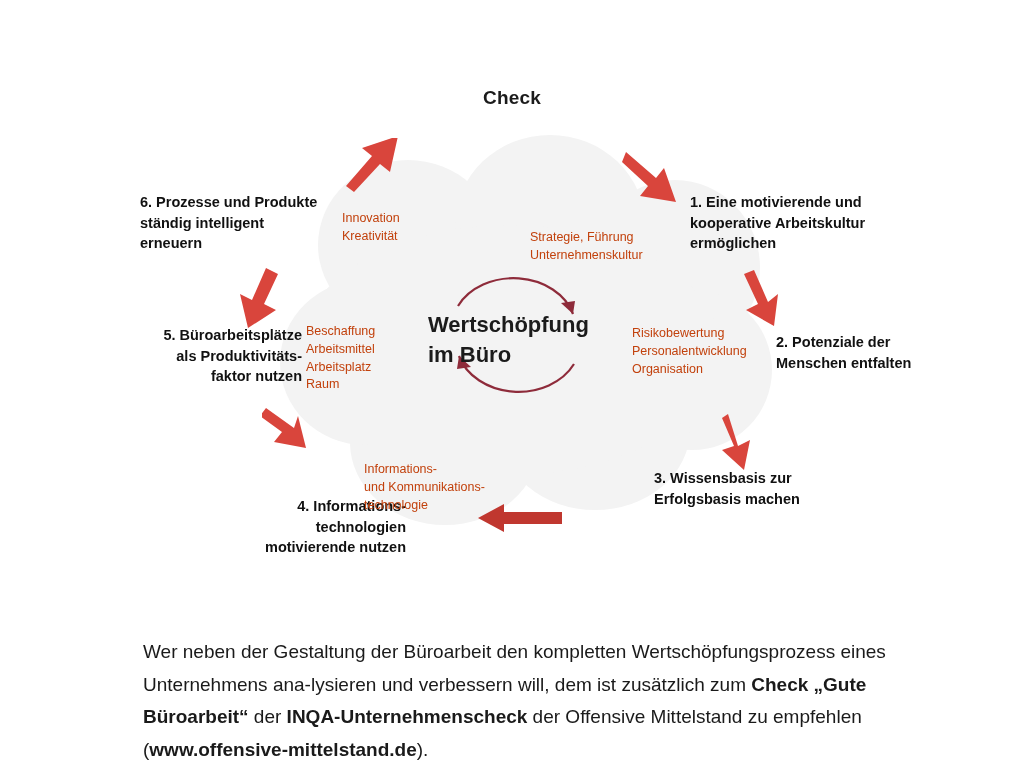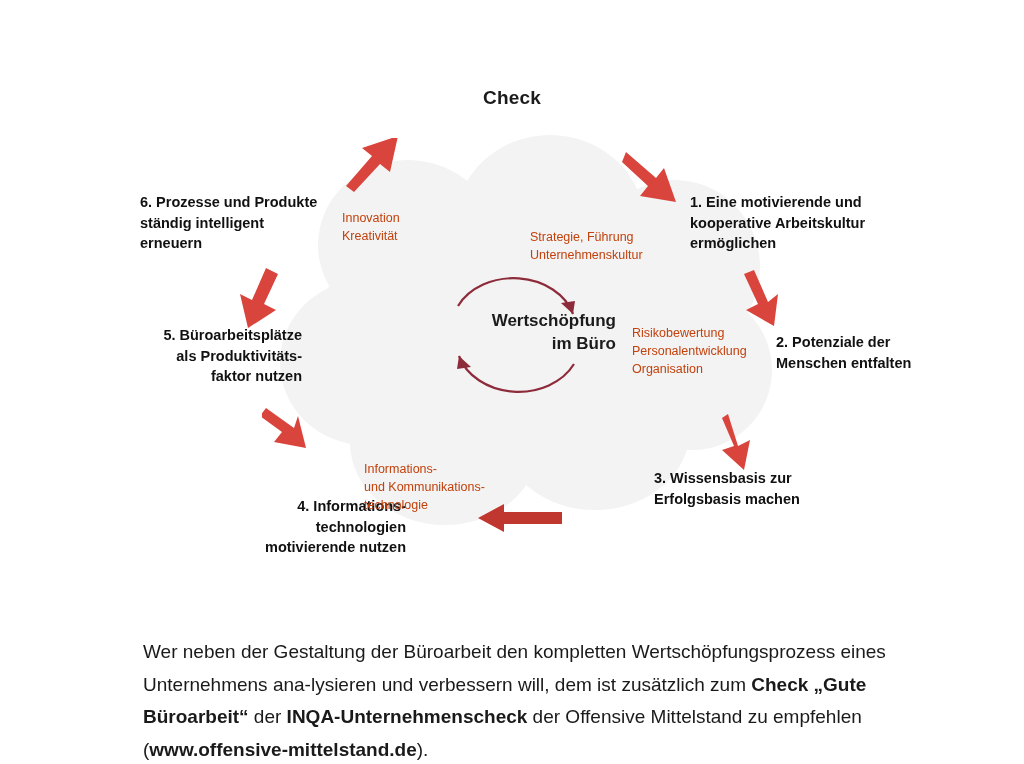--- a/index.html
+++ b/index.html
@@ -47,26 +47,26 @@
   
   .center-wrap {
     position: absolute;
     left: 428px;
     top: 272px;
     width: 176px;
     height: 128px;
   }
   .center-label {
     position: absolute;
-    left: 12px;
+    left: 0;
     top: 38px;
     width: 176px;
-    text-align: right;
+    text-align: left;
     font-weight: bold;
-    font-size: 17px;
+    font-size: 22px;
     line-height: 1.35;
     color: #1b1b1b;
   }
   .center-svg {
     position: absolute;
     left: 0; top: 0;
   }
 
   
   .num-label {
@@ -165,17 +165,18 @@
   <div class="num-label" style="left:690px; top:192px; width:210px;"><span>1. Eine motivierende und</span><br><span>kooperative Arbeitskultur</span><br><span>ermöglichen</span></div>
   <div class="num-label" style="left:776px; top:332px; width:200px;"><span>2. Potenziale der</span><br><span>Menschen entfalten</span></div>
   <div class="num-label" style="left:654px; top:468px; width:210px;"><span>3. Wissensbasis zur</span><br><span>Erfolgsbasis machen</span></div>
   <div class="num-label" style="left:206px; top:496px; width:200px; text-align:right;"><span>4. Informations-</span><br><span>technologien</span><br><span>motivierende nutzen</span></div>
   <div class="num-label" style="left:112px; top:325px; width:190px; text-align:right;"><span>5. Büroarbeitsplätze</span><br><span>als Produktivitäts-</span><br><span>faktor nutzen</span></div>
   <div class="num-label" style="left:140px; top:192px; width:200px; text-align:left;"><span>6. Prozesse und Produkte</span><br><span>ständig intelligent</span><br><span>erneuern</span></div>
 
   <div class="key-label" style="left:530px; top:212px; width:180px;margin-top:17px;"><span>Strategie, Führung</span><br><span>Unternehmenskultur</span></div>
   <div class="key-label" style="left:632px; top:325px; width:170px;"><span>Risikobewertung</span><br><span>Personalentwicklung</span><br><span>Organisation</span></div>
   <div class="key-label" style="left:364px; top:461px; width:180px;"><span>Informations-</span><br><span>und Kommunikations-</span><br><span>technologie</span></div>
+  <div class="key-label" style="left:306px; top:323px; width:150px;"><span>Beschaffung</span><br><span>Arbeitsmittel</span><br><span>Arbeitsplatz</span><br><span>Raum</span></div>
   <div class="key-label" style="left:342px; top:210px; width:150px;"><span>Innovation</span><br><span>Kreativität</span></div>
 
   <div class="footer"><span>Wer neben der Gestaltung der Büroarbeit den kompletten Wertschöpfungsprozess eines Unternehmens ana-lysieren und verbessern will, dem ist zusätzlich zum </span><b>Check „Gute Büroarbeit“</b><span> der </span><b>INQA-Unternehmenscheck</b><span> der Offensive Mittelstand zu empfehlen (</span><b>www.offensive-mittelstand.de</b><span>).</span></div>
 
 </div>
 
 </body></html>

